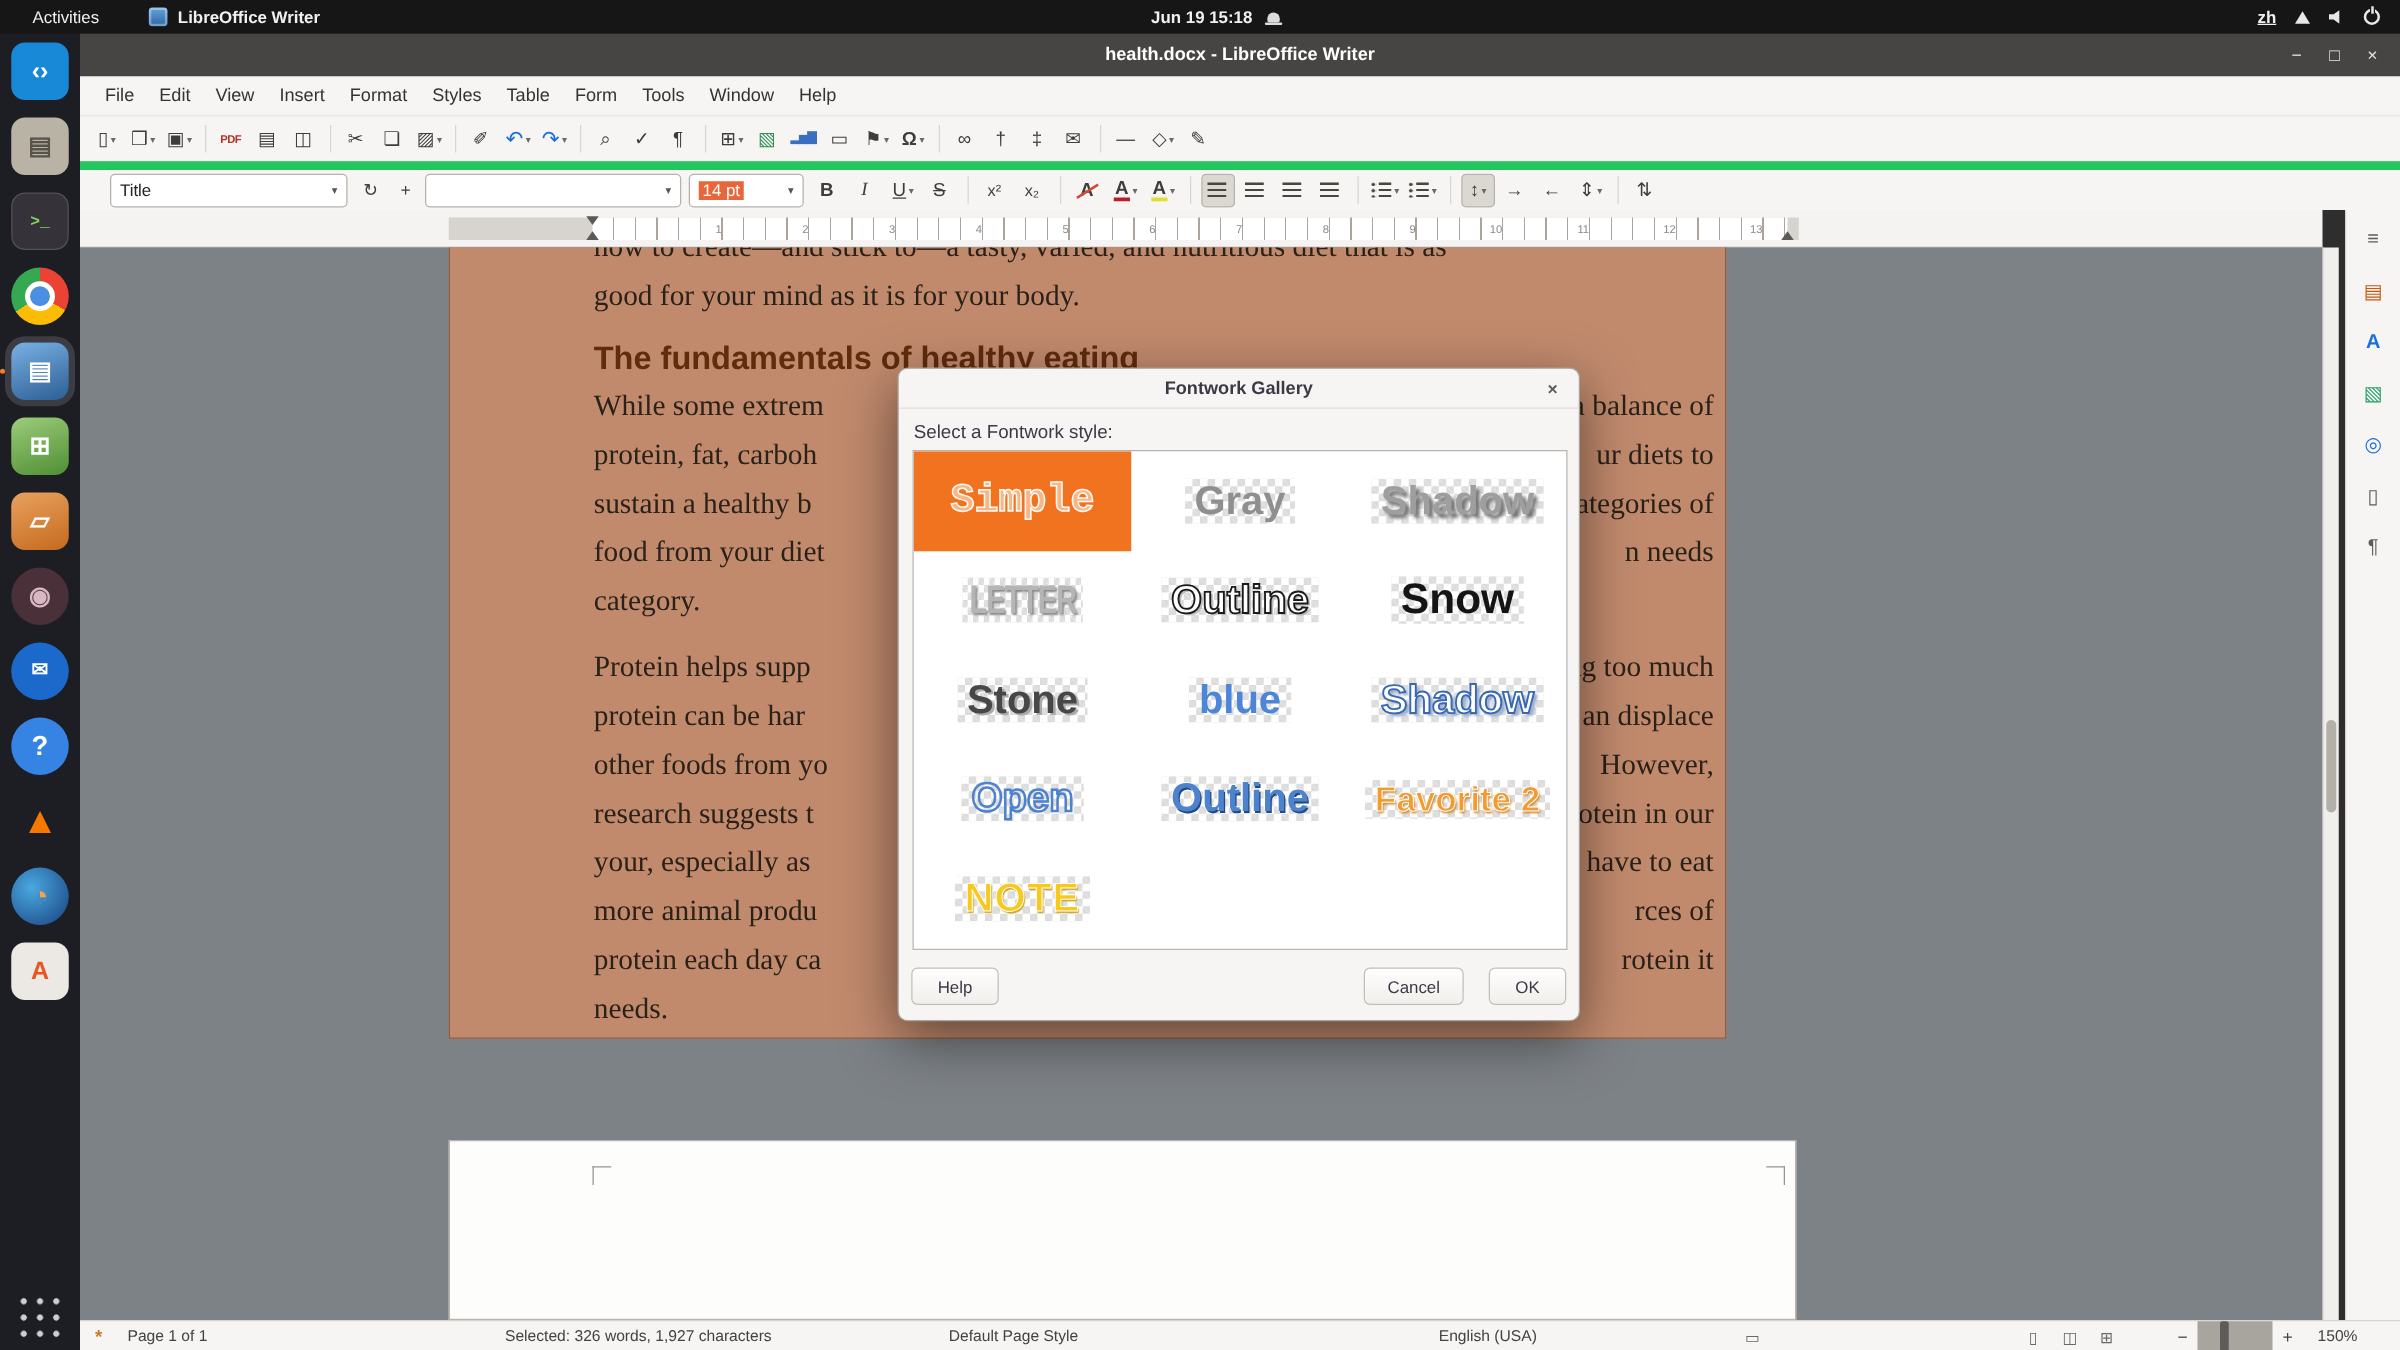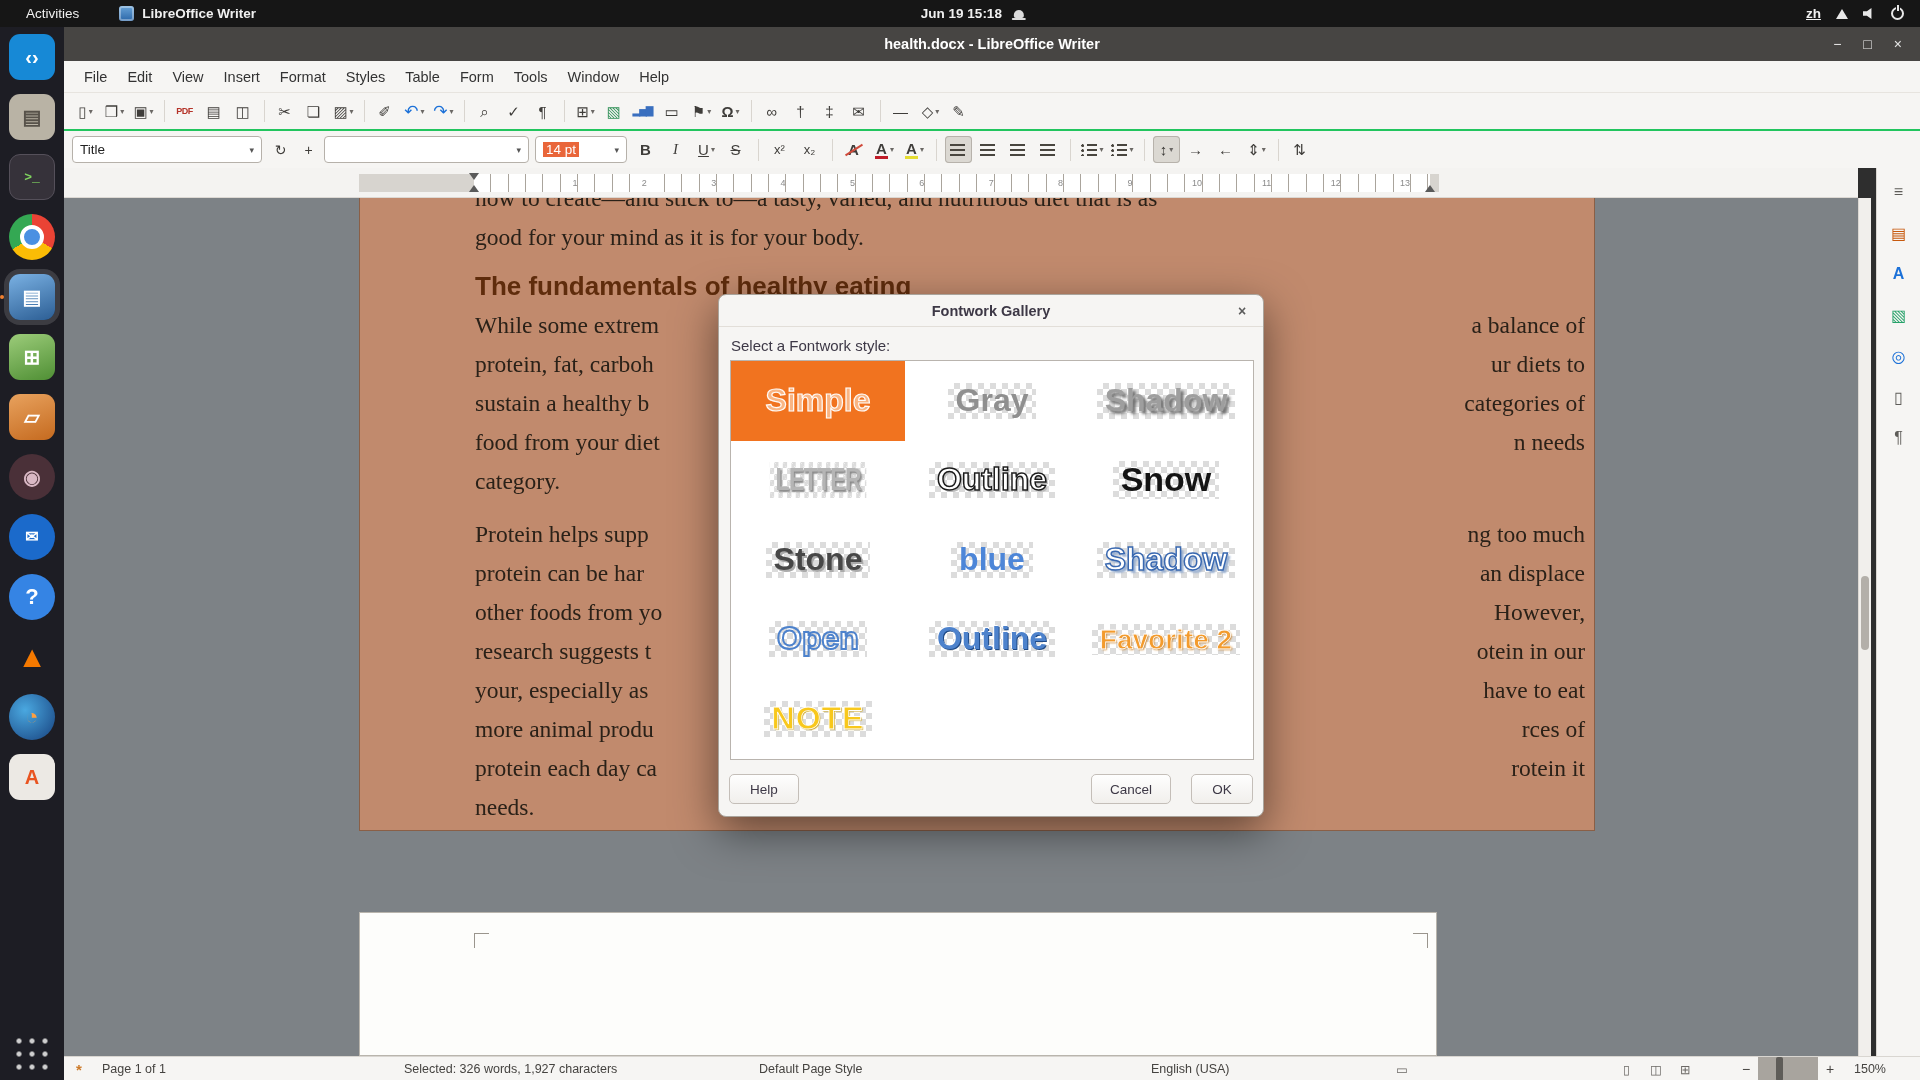--- a/index.html
+++ b/index.html
@@ -44,21 +44,21 @@
   .dock-item[data-icon="appgrid"] { margin-top:auto; background:transparent; width:38px; height:38px; background-image:radial-gradient(#cfcfcf 2.2px,transparent 2.7px); background-size:13px 13px; background-position:center; }
 
   
   .titlebar { position:absolute; left:64px; top:27px; width:1856px; height:34px; background:#474543; color:#fff; display:flex; align-items:center; justify-content:center; font-size:14.5px; font-weight:bold; }
   .win-controls { position:absolute; right:18px; top:0; height:34px; display:flex; align-items:center; gap:22px; font-size:14px; color:#e6e6e6; font-weight:normal; }
   .menubar { position:absolute; left:64px; top:61px; width:1856px; height:31px; background:#f6f5f3; display:flex; align-items:center; padding-left:10px; font-size:14.5px; color:#333; }
   .menu-item { padding:4px 10px; border-radius:4px; }
 
   
   .toolbar { position:absolute; left:64px; top:92px; width:1856px; height:37px; background:#f6f5f3; border-top:1px solid #e7e4df; display:flex; align-items:center; padding-left:8px; gap:2px; }
-  .fmtbar  { position:absolute; left:64px; top:129px; width:1856px; height:39px; background:#f6f5f3; border-top:2px solid #22c55e; display:flex; align-items:center; padding-left:8px; gap:3px; }
+  .fmtbar  { position:absolute; left:64px; top:129px; width:1856px; height:39px; background:#f6f5f3; border-top:7px solid #22c55e; display:flex; align-items:center; padding-left:24px; gap:3px; }
   .tb-item { display:flex; align-items:center; justify-content:center; min-width:27px; height:27px; border-radius:4px; color:#3f3d3a; }
   .tb-item[data-kind="sep"] { min-width:1px; width:1px; height:22px; background:#d9d5cf; margin:0 5px; border-radius:0; }
   .tb-item .glyph { display:flex; align-items:center; justify-content:center; font-size:15px; line-height:1; }
   .tb-item .dd { font-size:8px; color:#6b6865; margin-left:2px; }
   .tb-item[data-state="pressed"] { background:#dbd8d2; box-shadow:inset 0 0 0 1px #b7b2ab; }
   .tb-item[data-name="export-pdf-icon"] .glyph { font-size:9px; font-weight:bold; color:#b5342a; letter-spacing:-0.5px; }
   .tb-item[data-name="insert-image-icon"] .glyph { color:#2f8f57; }
   .tb-item[data-name="insert-chart-icon"] .glyph { color:#3a6fbf; font-size:10px; letter-spacing:-1px; }
   .tb-item[data-name="special-character-icon"] .glyph { font-weight:bold; }
   .tb-item[data-name="undo-icon"] .glyph, .tb-item[data-name="redo-icon"] .glyph { color:#1c71d8; font-size:17px; }
@@ -87,21 +87,21 @@
   .ruler-text { position:absolute; left:410px; top:6px; width:956px; height:18px; background:#fff;
     background-image:repeating-linear-gradient(to right,transparent 0 16.35px,#aaa49c 16.35px 17.35px); display:flex; align-items:center; }
   .ruler-num { width:69.4px; text-align:right; transform:translateX(34px); font-size:9px; color:#8a8a8a; background:transparent; }
   .ind { position:absolute; width:0; height:0; border-left:5px solid transparent; border-right:5px solid transparent; }
   .ind-top { left:405px; top:5px; border-top:7px solid #5a5a5a; }
   .ind-bot { left:405px; top:17px; border-bottom:7px solid #5a5a5a; }
   .ind-right { left:1361px; top:17px; border-bottom:7px solid #5a5a5a; }
 
   
   .docarea { position:absolute; left:64px; top:198px; width:1794px; height:858px; background:#7d8286; overflow:hidden; }
-  .page1 { position:absolute; left:295px; top:-178px; width:1236px; height:811px; background:var(--page,#c18a6d); border:1px solid #8a5f46; padding:158px 9px 0 115px; font-family:"Liberation Serif",serif; font-size:23.5px; line-height:39px; color:#2a2118; }
+  .page1 { position:absolute; left:295px; top:-178px; width:1022px; height:811px; background:var(--page,#c18a6d); border:1px solid #8a5f46; padding:158px 9px 0 115px; font-family:"Liberation Serif",serif; font-size:23.5px; line-height:39px; color:#2a2118; }
   .dline { display:flex; justify-content:space-between; white-space:nowrap; }
   .dline[data-kind="heading"] { margin-top:10px; font-family:"Liberation Sans",sans-serif; font-weight:bold; font-size:26px; color:#5f2c0c; }
   .dline[data-kind="para"] { margin-top:14px; }
   .page2 { position:absolute; left:295px; top:714px; width:1078px; height:144px; background:#fdfdfb; border:1px solid #b9b5ad; }
   .page2::before { content:""; position:absolute; left:114px; top:20px; width:14px; height:14px; border-left:1px solid #9a958d; border-top:1px solid #9a958d; }
   .page2::after  { content:""; position:absolute; right:8px;  top:20px; width:14px; height:14px; border-right:1px solid #9a958d; border-top:1px solid #9a958d; }
   .vscroll { position:absolute; left:1858px; top:198px; width:13px; height:858px; background:#f1efec; border-left:1px solid #dcd8d3; }
   .vthumb { position:absolute; left:2px; top:378px; width:8px; height:74px; background:#b3afa9; border-radius:4px; }
 
   
@@ -129,21 +129,21 @@
   .dialog { position:absolute; left:718px; top:294px; width:546px; height:523px; background:#f6f5f3; border:1px solid #aaa49c; border-radius:8px; box-shadow:0 14px 44px rgba(0,0,0,0.5); z-index:50; }
   .dlg-header { position:absolute; left:0; top:0; width:100%; height:32px; display:flex; align-items:center; justify-content:center; font-size:14.5px; font-weight:bold; color:#3d3846; border-bottom:1px solid #e2ded8; }
   .dlg-close { position:absolute; right:10px; top:5px; width:22px; height:22px; display:flex; align-items:center; justify-content:center; border-radius:50%; color:#5c5c5c; font-size:14px; }
   .dlg-label { position:absolute; left:12px; top:42px; font-size:15px; color:#3d3846; }
   .fw-grid { position:absolute; left:11px; top:65px; width:524px; height:400px; background:#fff; border:1px solid #b9b4ae; display:grid; grid-template-columns:repeat(3,1fr); grid-auto-rows:79.5px; overflow:hidden; }
   .fw-cell { width:100%; height:100%; display:flex; align-items:center; justify-content:center; }
   .fw-cell[data-selected="true"] { background:var(--selection,#f1731f); }
   .fw-label { font-weight:bold; font-size:32px; line-height:1.05; padding:1px 8px; background-color:#fff;
     background-image:linear-gradient(45deg,#dcdcdc 25%,transparent 25%,transparent 75%,#dcdcdc 75%),linear-gradient(45deg,#dcdcdc 25%,transparent 25%,transparent 75%,#dcdcdc 75%);
     background-size:12px 12px; background-position:0 0,6px 6px; }
-  .fw-cell[data-selected="true"] .fw-label { background:none; color:rgba(255,235,215,0.55); -webkit-text-stroke:1.2px rgba(255,255,255,0.95); }
+  .fw-cell[data-selected="true"] .fw-label { background:none; color:rgba(255,235,215,0.55);font-family:Liberation Mono, monospace; -webkit-text-stroke:1.2px rgba(255,255,255,0.95); }
   .fw-cell[data-variant="gray"] .fw-label { color:#8f8f8f; }
   .fw-cell[data-variant="shadow"] .fw-label { color:#9e9e9e; text-shadow:3px 3px 3px #6f6f6f; }
   .fw-cell[data-variant="letter"] .fw-label { color:#b5b5b5; text-shadow:2px 2px 2px #8a8a8a; transform:scaleX(0.72); letter-spacing:-1px; font-weight:800; }
   .fw-cell[data-variant="outline"] .fw-label { color:#fff; -webkit-text-stroke:1.5px #1a1a1a; text-shadow:2px 2px 0 #bbb; }
   .fw-cell[data-variant="style"] .fw-label { font-family:"Liberation Serif",serif; color:#4a4a4a; text-shadow:2px 2px 3px #999; }
   .fw-cell[data-variant="snow"] .fw-label { color:#141414; font-size:34px; }
   .fw-cell[data-variant="stone"] .fw-label { color:#474747; text-shadow:2px 2px 0 #aaa; }
   .fw-cell[data-variant="blue"] .fw-label { color:#4d86d8; }
   .fw-cell[data-variant="shadow-blue"] .fw-label { color:#fff; -webkit-text-stroke:1.5px #3968b0; text-shadow:3px 3px 2px #9ab0d0; }
   .fw-cell[data-variant="open"] .fw-label { color:transparent; -webkit-text-stroke:2px #4d82cc; }

